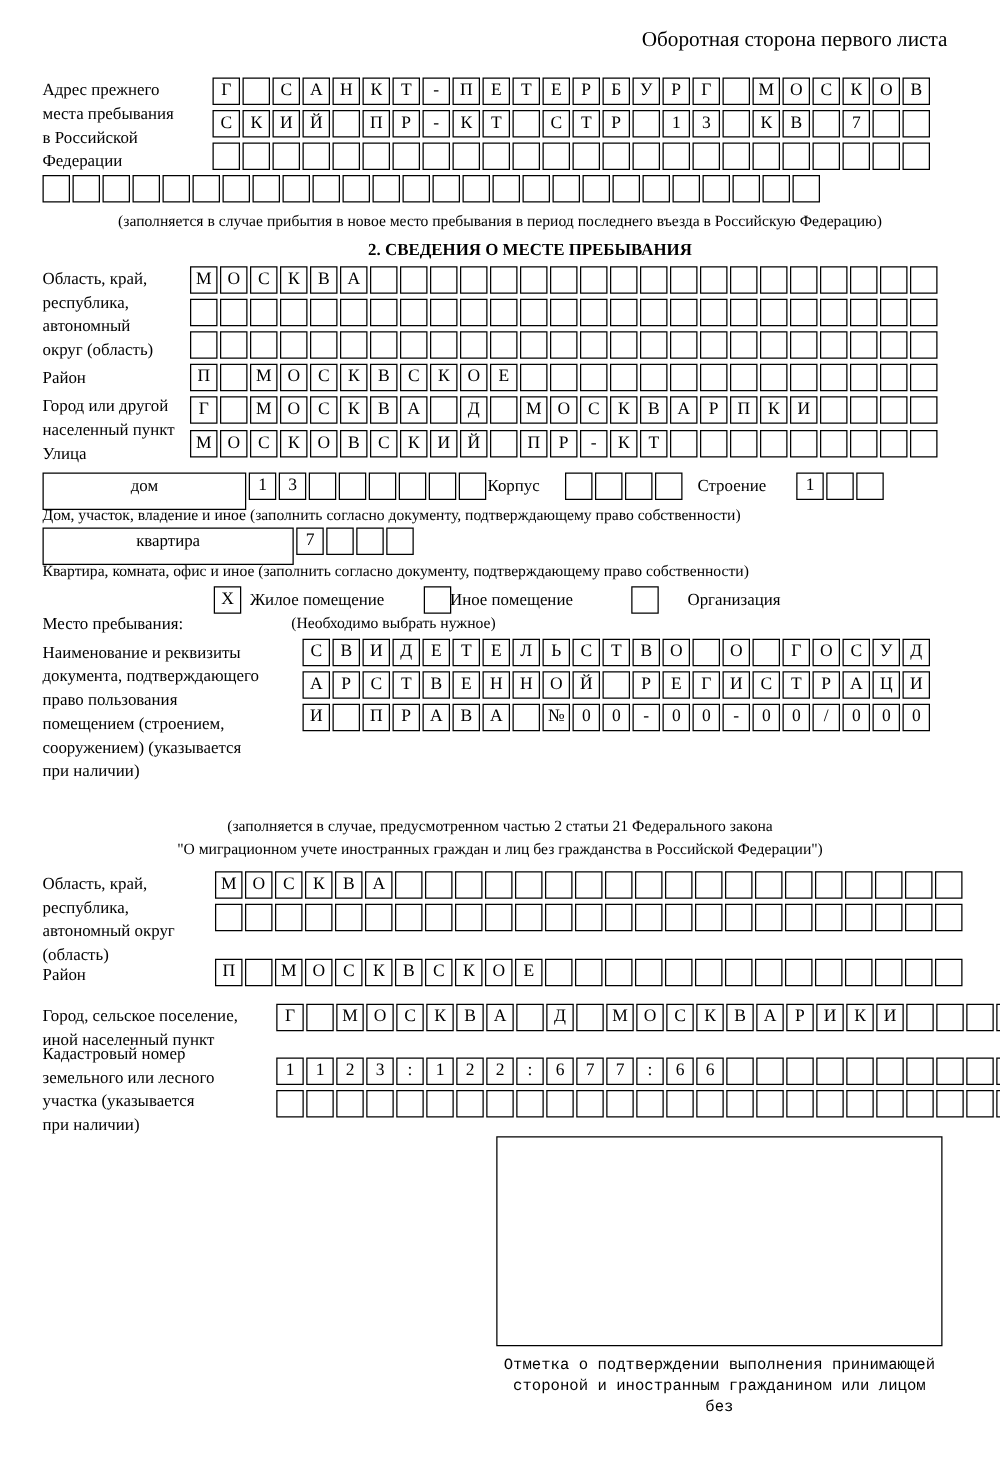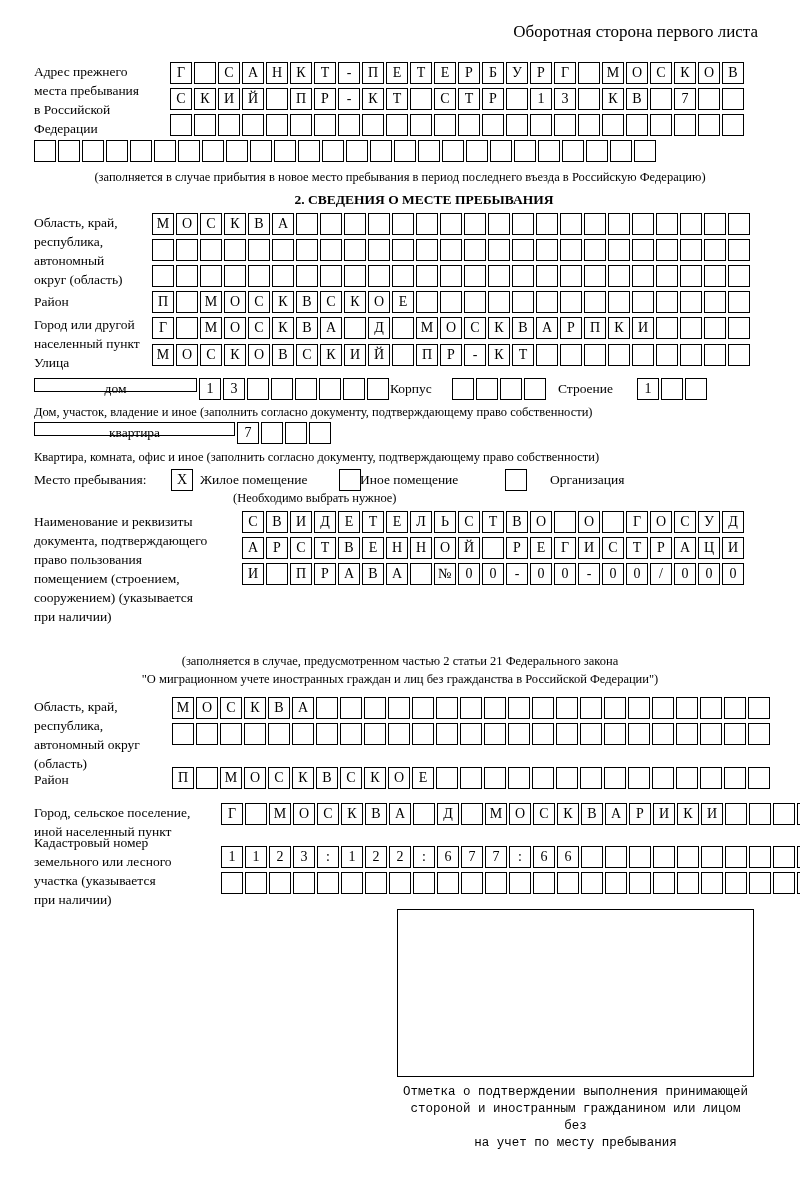--- a/index.html
+++ b/index.html
@@ -62,21 +62,21 @@
     font-size: 14px;
     line-height: 20px;
     text-align: center;
     font-family: "Liberation Serif", serif;
     background: #fff;
   }
   .boxlabel {
     position: absolute;
     border: 1px solid #000;
     box-sizing: border-box;
-    height: 14px;
+    height: 30px;
     font-size: 13.5px;
     line-height: 20px;
     text-align: center;
   }
   .inline-text {
     position: absolute;
     font-size: 13.5px;
     line-height: 22px;
   }
   .checkbox {
@@ -428,21 +428,21 @@
 
   <div class="boxlabel" style="left:34px; top:422px; width:201px;">квартира</div>
   <div class="row" id="s2-flat" style="left:237px; top:422px;">
       <div class="cell">7</div>
       <div class="cell"></div>
       <div class="cell"></div>
       <div class="cell"></div>
     </div>
   <div class="lbl small" style="left:34px; top:448px;">Квартира, комната, офис и иное (заполнить согласно документу, подтверждающему право собственности)</div>
 
-  <div class="inline-text" style="left:34px; top:469px;">Место пребывания:</div>
+  <div class="inline-text" style="left:34px; top:488px;">Место пребывания:</div>
   <div class="checkbox" style="left:171px; top:469px;">X</div>
   <div class="inline-text" style="left:200px; top:469px;">Жилое помещение</div>
   <div class="checkbox" style="left:339px; top:469px;"></div>
   <div class="inline-text" style="left:360px; top:469px;">Иное помещение</div>
   <div class="checkbox" style="left:505px; top:469px;"></div>
   <div class="inline-text" style="left:550px; top:469px;">Организация</div>
   <div class="lbl small" style="left:233px; top:489px;">(Необходимо выбрать нужное)</div>
 
   <div class="lbl" style="left:34px; top:512px;">Наименование и реквизиты
 документа, подтверждающего
@@ -696,15 +696,14 @@
       <div class="cell"></div>
       <div class="cell"></div>
       <div class="cell"></div>
       <div class="cell"></div>
       <div class="cell"></div>
     </div>
 
   <div class="bigbox" style="left:397px; top:909px; width:357px; height:168px;"></div>
   <div class="footnote" style="left:397px; top:1084px; width:357px;">Отметка о подтверждении выполнения принимающей</div>
   <div class="footnote" style="left:397px; top:1101px; width:357px;">стороной и иностранным гражданином или лицом без</div>
-  <div class="footnote" style="left:397px; top:1135px; width:357px;">на учет по месту пребывания</div>
 
 </div>
 
 </body></html>

